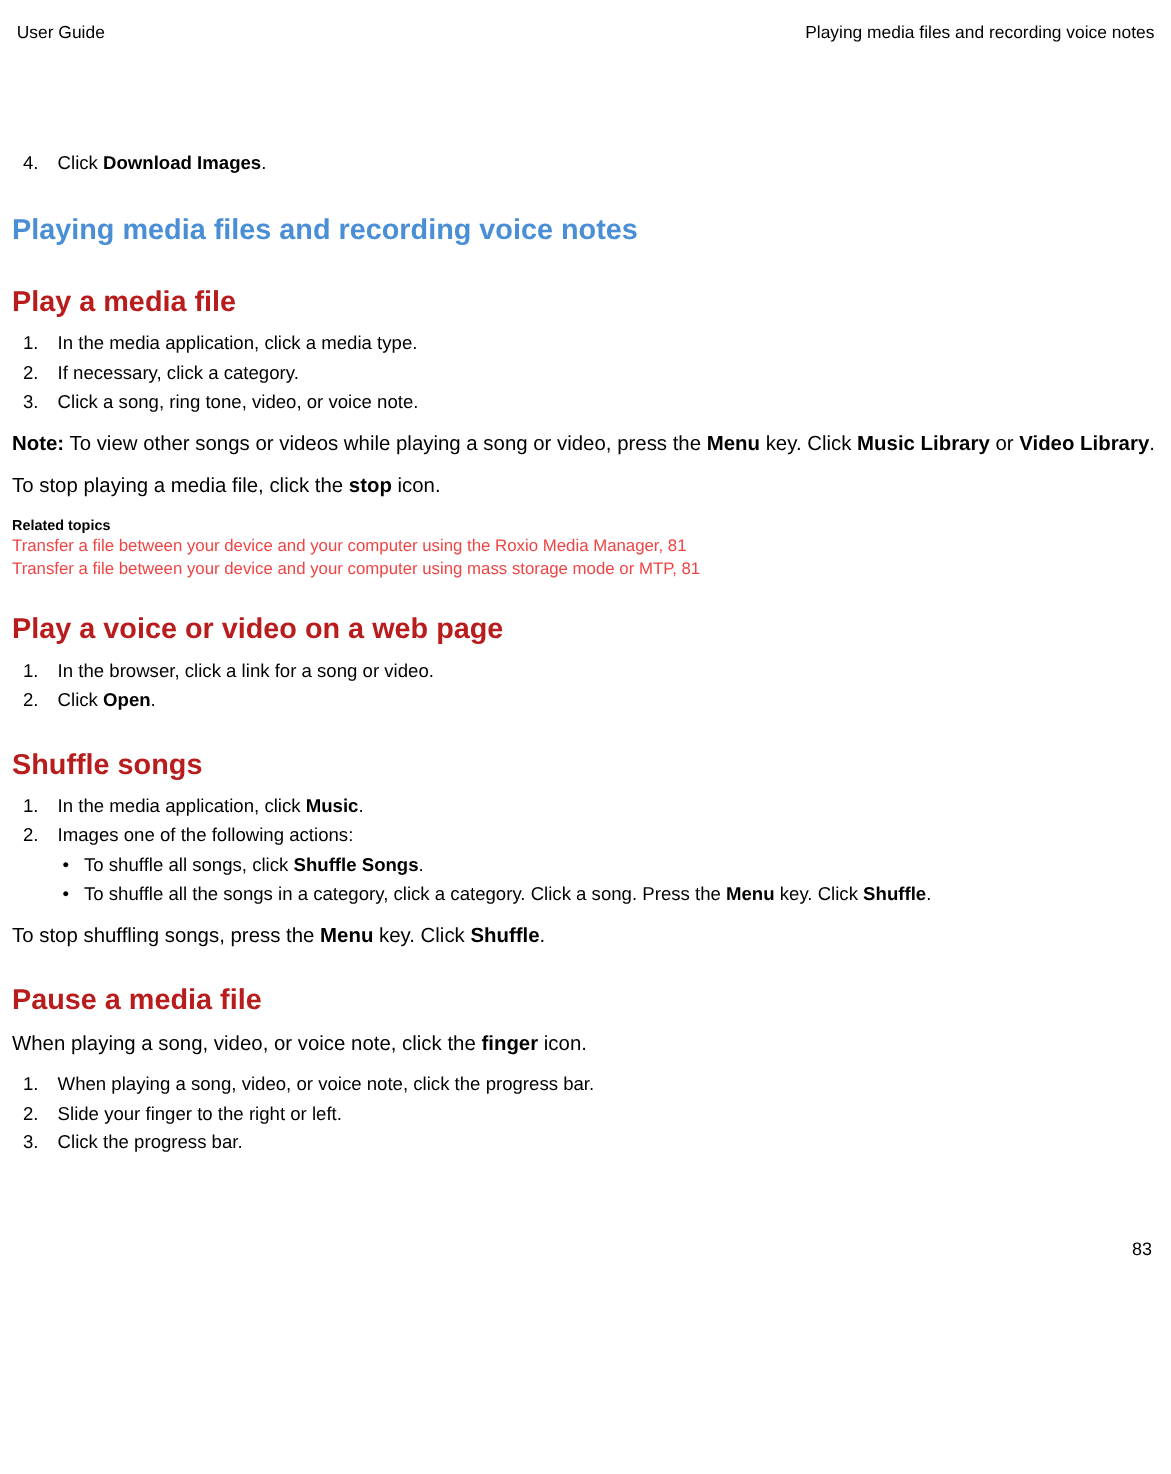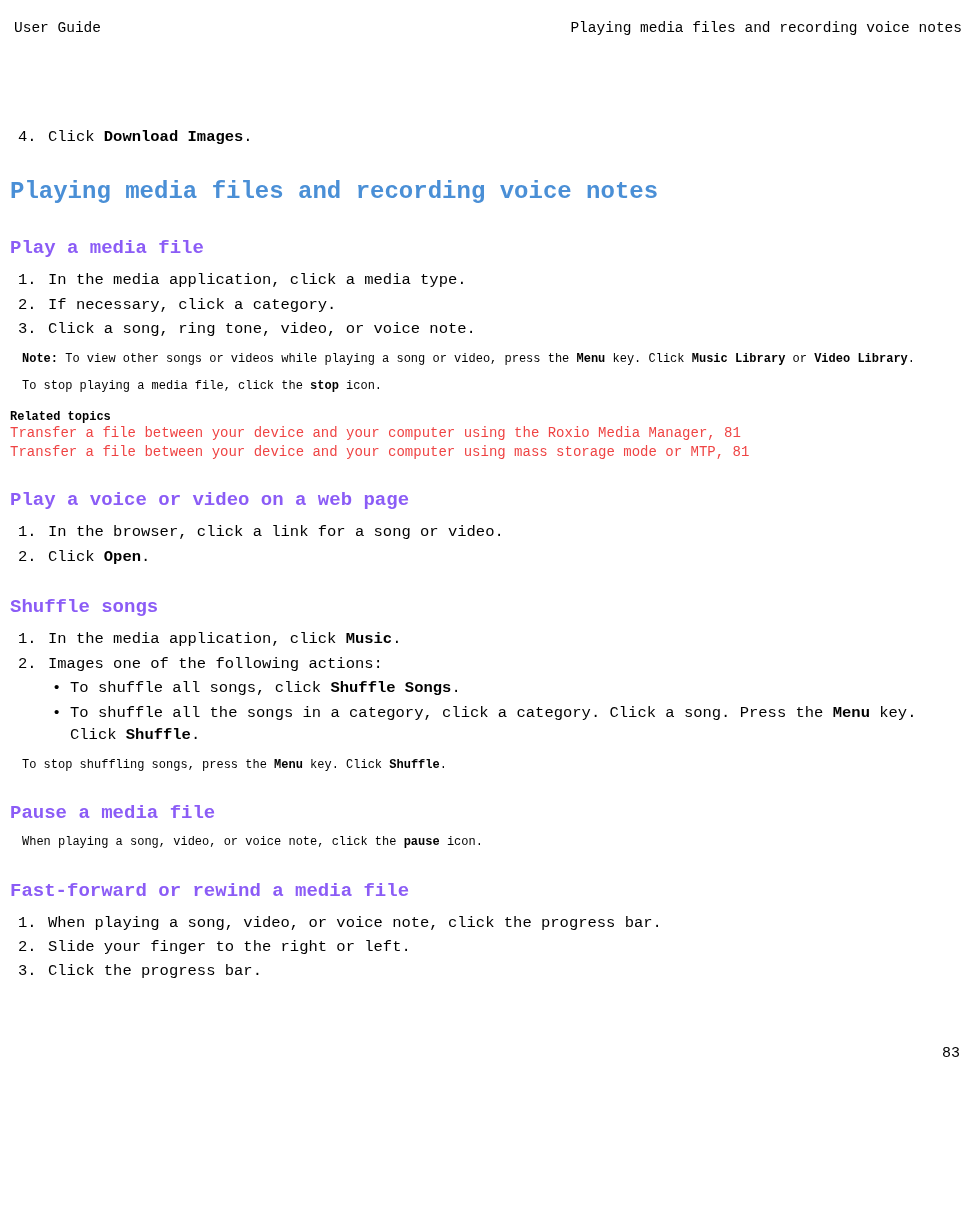--- a/index.html
+++ b/index.html
@@ -10,21 +10,20 @@
     height: 1228px;
     font-family: Arial, Helvetica, sans-serif;
     color: #000;
     background: #fff;
   }
   .page {
     width: 976px;
     height: 1072px;
     position: relative;
     padding: 20px 10px 0 10px;
-    font-family: Liberation Mono, monospace;
   }
   .header-row {
     display: flex;
     justify-content: space-between;
     font-size: 14.5px;
     font-weight: 400;
     margin: 0 4px 90px 4px;
   }
 
   .ol-num {
@@ -53,45 +52,45 @@
   }
   .bullet-row .txt { flex: 1; }
 
   .h1 {
     color: #4a8fd6;
     font-size: 24px;
     font-weight: bold;
     margin: 30px 0 32px 0;
   }
   .h2 {
-    color: #8b5cf6;
-    font-size: 19px;
+    color: #b91c1c;
+    font-size: 24px;
     font-weight: bold;
     margin: 28px 0 10px 0;
   }
   .h2.first { margin-top: 0; }
   .para {
-    font-size: 12px;
+    font-size: 17px;
     line-height: 1.45;
-    margin: 10px 0 10px 12px;
+    margin: 10px 0 10px 0;
   }
   .small-bold {
     font-size: 12px;
     font-weight: bold;
     margin-top: 14px;
   }
   .link-line {
     font-size: 14px;
     color: #ef4444;
     line-height: 1.35;
   }
   .bold { font-weight: bold; }
   .page-num {
     position: absolute;
-    bottom: 10px;
+    bottom: 22px;
     right: 16px;
     font-size: 15px;
   }
 </style>
 </head>
 <body>
 
 <div class="page">
 
   <div class="header-row">
@@ -170,24 +169,23 @@
       <span>To shuffle all the songs in a category, click a category. Click a song. Press the </span><span class="bold">Menu</span><span> key. Click </span><span class="bold">Shuffle</span><span>.</span>
     </span>
   </div>
 
   <div class="para">
     <span>To stop shuffling songs, press the </span><span class="bold">Menu</span><span> key. Click </span><span class="bold">Shuffle</span><span>.</span>
   </div>
 
   <div class="h2">Pause a media file</div>
   <div class="para">
-    <span>When playing a song, video, or voice note, click the </span><span class="bold">pause</span><span> icon.</span>
+    <span>When playing a song, video, or voice note, click the </span><span class="bold">finger</span><span> icon.</span>
   </div>
 
-  <div class="h2">Fast-forward or rewind a media file</div>
   <div class="ol-num ol-indent2">
     <span class="num">1.</span>
     <span class="txt">When playing a song, video, or voice note, click the progress bar.</span>
   </div>
   <div class="ol-num ol-indent2">
     <span class="num">2.</span>
     <span class="txt">Slide your finger to the right or left.</span>
   </div>
   <div class="ol-num ol-indent2">
     <span class="num">3.</span>

